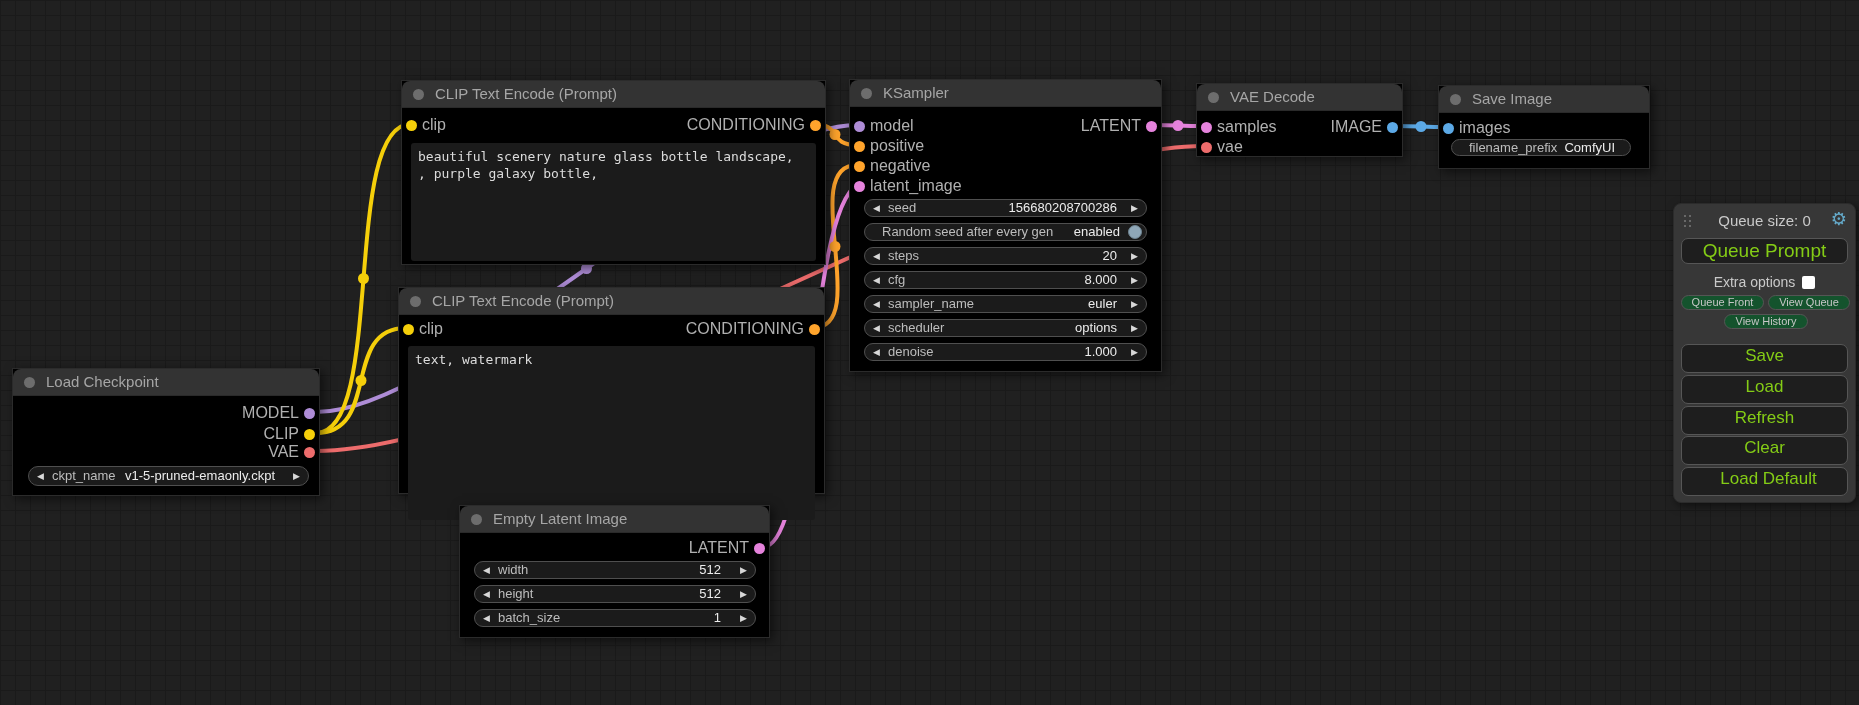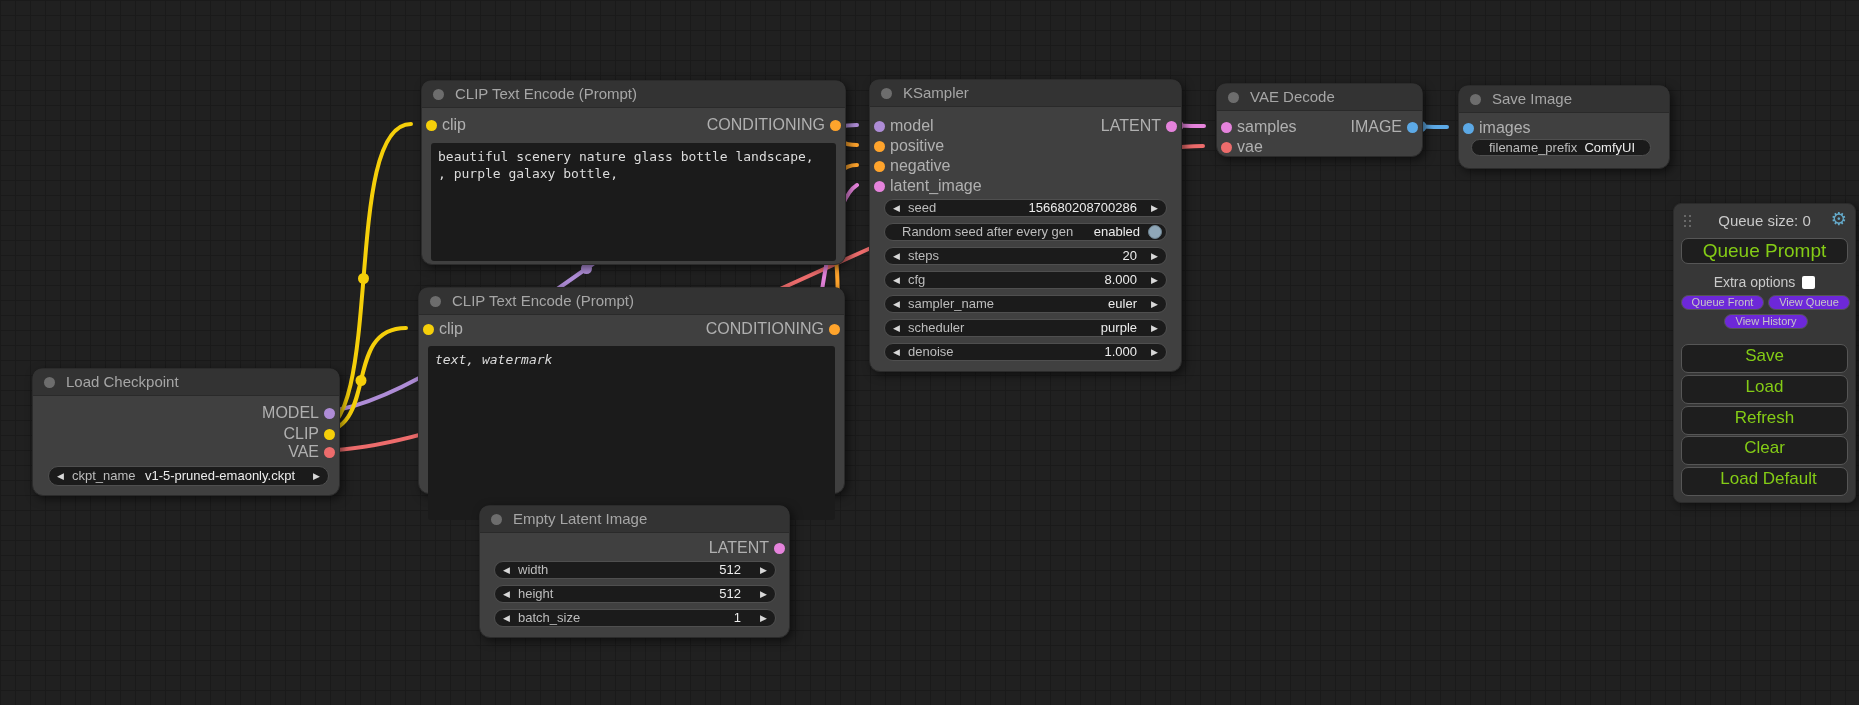--- a/index.html
+++ b/index.html
@@ -17,23 +17,22 @@
   #wires path { fill:none; stroke-width:4; stroke-linecap:round; }
   .w-model { stroke:#AE8CD6; } .d-model { fill:#AE8CD6; }
   .w-clip  { stroke:#F5CF0A; } .d-clip  { fill:#F5CF0A; }
   .w-vae   { stroke:#ED6C6C; } .d-vae   { fill:#ED6C6C; }
   .w-cond  { stroke:#FFA42C; } .d-cond  { fill:#FFA42C; }
   .w-latent{ stroke:#E583DC; } .d-latent{ fill:#E583DC; }
   .w-image { stroke:#5CA9E6; } .d-image { fill:#5CA9E6; }
 
   .node {
     position:absolute; z-index:2;
-    background:#404040; border:1px solid #2b2b2b; border-radius:11px;
+    background:#000000; border:1px solid #2b2b2b; border-radius:0;
     box-shadow:3px 3px 10px rgba(0,0,0,.55);
-    margin-left:20px;
   }
   .title {
     position:relative; height:27px; line-height:26px;
     background:#333333; border-bottom:1px solid #2a2a2a;
     border-radius:8px 8px 0 0;
     color:#a6a6a6; font-size:15px; padding-left:33px;
     white-space:nowrap; overflow:hidden;
   }
   .title-dot {
     position:absolute; left:11px; top:8px; width:11px; height:11px;
@@ -93,21 +92,21 @@
   }
   #btn-queue-prompt { top:34px; height:26px; font-size:19px; line-height:24px; }
   .btn-big { height:29px; font-size:17px; line-height:21px; }
   #btn-save { top:140px; } #btn-load { top:171px; } #btn-refresh { top:202px; }
   #btn-clear { top:232px; } #btn-load-default { top:263px;padding-left:8px; }
   #extra-row { position:absolute; left:0; right:0; top:70px; height:16px;
     text-align:center; font-size:14px; color:#c9c9c9; }
   #extra-checkbox { display:inline-block; width:13px; height:13px; background:#fff;
     border-radius:2px; vertical-align:-2px; margin-left:7px; cursor:pointer; }
   .btn-sm {
-    position:absolute; height:15px; background:#6d28d9; border:1px solid #555;
+    position:absolute; height:15px; background:#14532d; border:1px solid #555;
     border-radius:8px; color:#c6c6c6; font-size:11px; line-height:13px;
     text-align:center; cursor:pointer; white-space:nowrap;
   }
   #btn-queue-front { left:7px; top:91px; width:83px; }
   #btn-view-queue { left:94px; top:91px; width:82px; }
   #btn-view-history { left:50px; top:110px; width:84px; }
 </style>
 </head>
 <body>
 
@@ -179,21 +178,21 @@
     <span>CLIP Text Encode (Prompt)</span>
   </div>
   <span class="slot-dot dot-clip" style="left:4px; top:36px;"></span>
   <div class="slot in" style="top:31px;">
     <span>clip</span>
   </div>
   <div class="slot out" style="top:31px;">
     <span>CONDITIONING</span>
   </div>
   <span class="slot-dot dot-cond" style="right:4px; top:36px;"></span>
-  <textarea class="prompt-box" style="top: 58px; height: 174px; font-style: italic;" readonly="">text, watermark</textarea>
+  <textarea class="prompt-box" style="top: 58px; height: 174px;" readonly="">text, watermark</textarea>
 </div>
 
 <div class="node" style="left:459px; top:505px; width:311px; height:133px;">
   <div class="title">
     <span class="title-dot"></span>
     <span>Empty Latent Image</span>
   </div>
   <div class="slot out" style="top:32px;">
     <span>LATENT</span>
   </div>
@@ -269,21 +268,21 @@
   </div>
   <div class="widget" style="top:215px;">
     <span class="w-arrow l">◀</span>
     <span class="w-label">sampler_name</span>
     <span class="w-value">euler</span>
     <span class="w-arrow r">▶</span>
   </div>
   <div class="widget" style="top:239px;">
     <span class="w-arrow l">◀</span>
     <span class="w-label">scheduler</span>
-    <span class="w-value">purple</span>
+    <span class="w-value">options</span>
     <span class="w-arrow r">▶</span>
   </div>
   <div class="widget" style="top:263px;">
     <span class="w-arrow l">◀</span>
     <span class="w-label">denoise</span>
     <span class="w-value">1.000</span>
     <span class="w-arrow r">▶</span>
   </div>
 </div>
 

